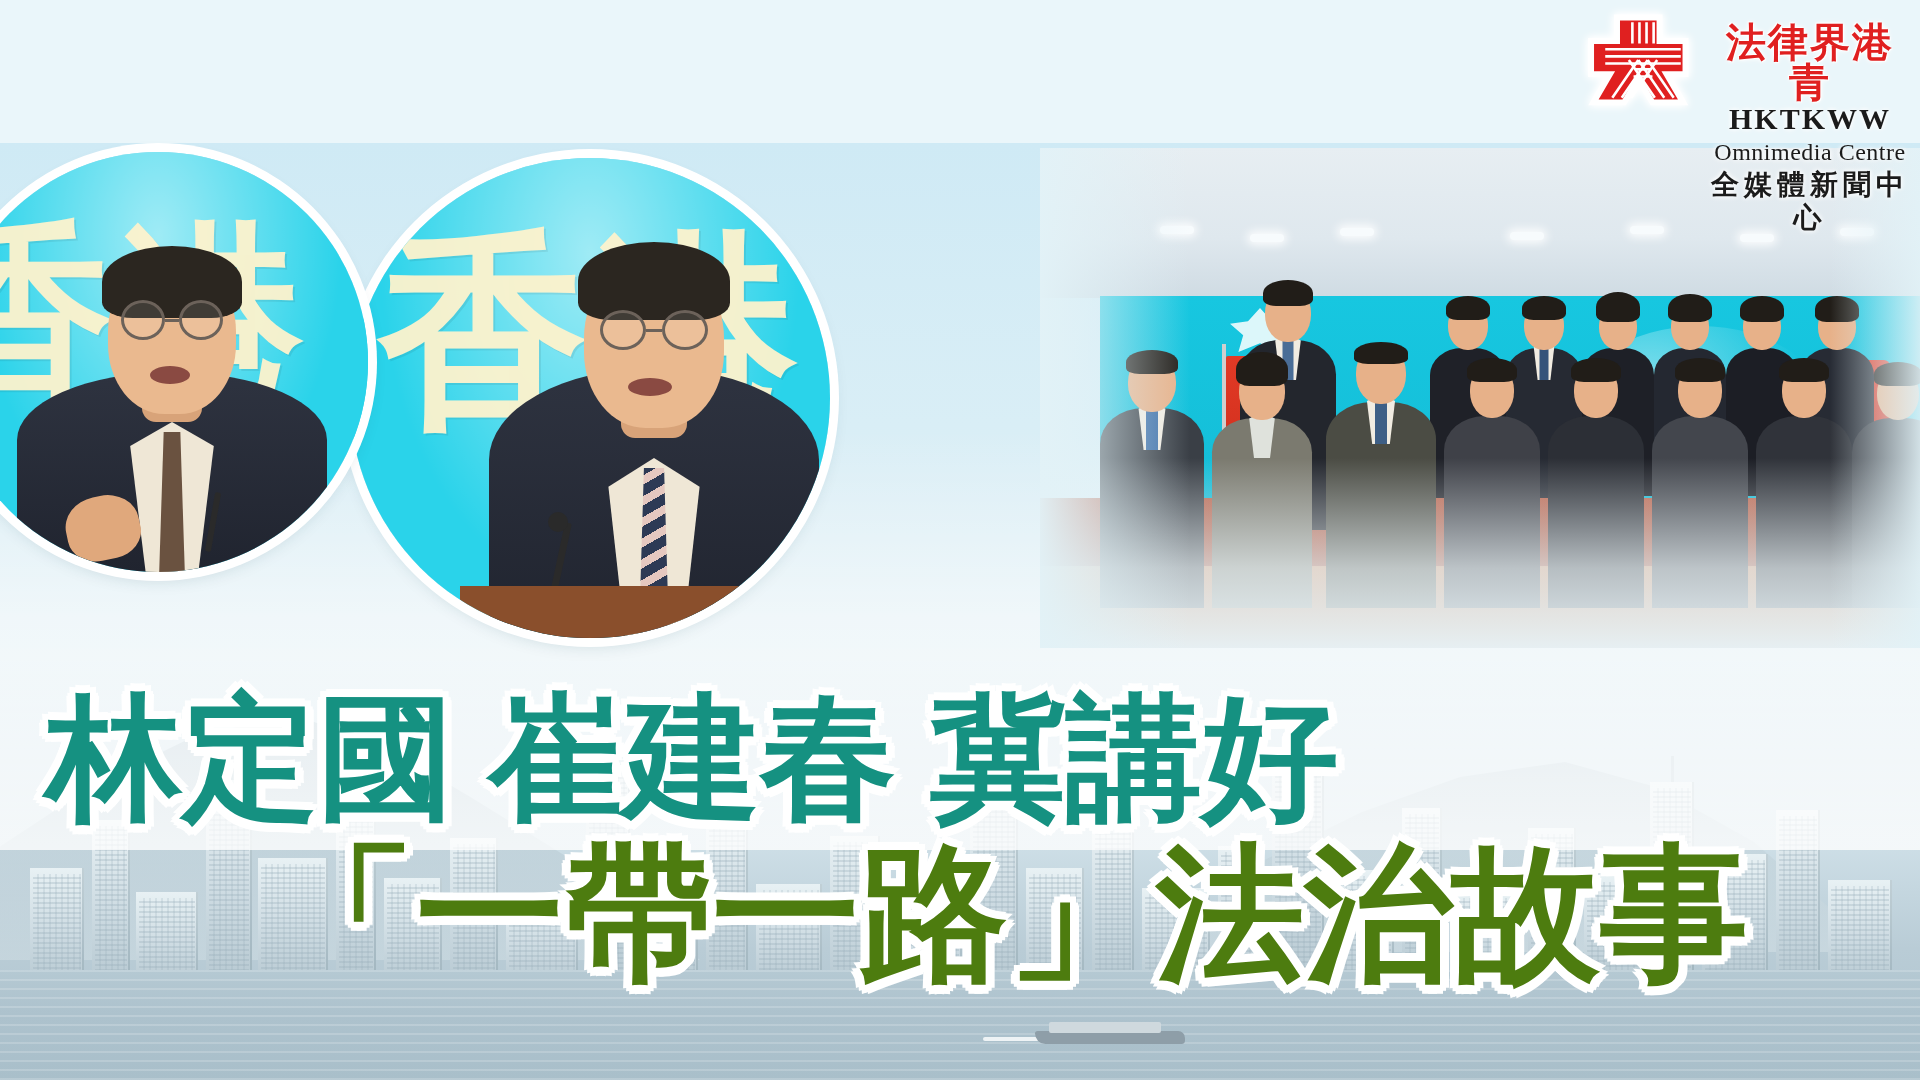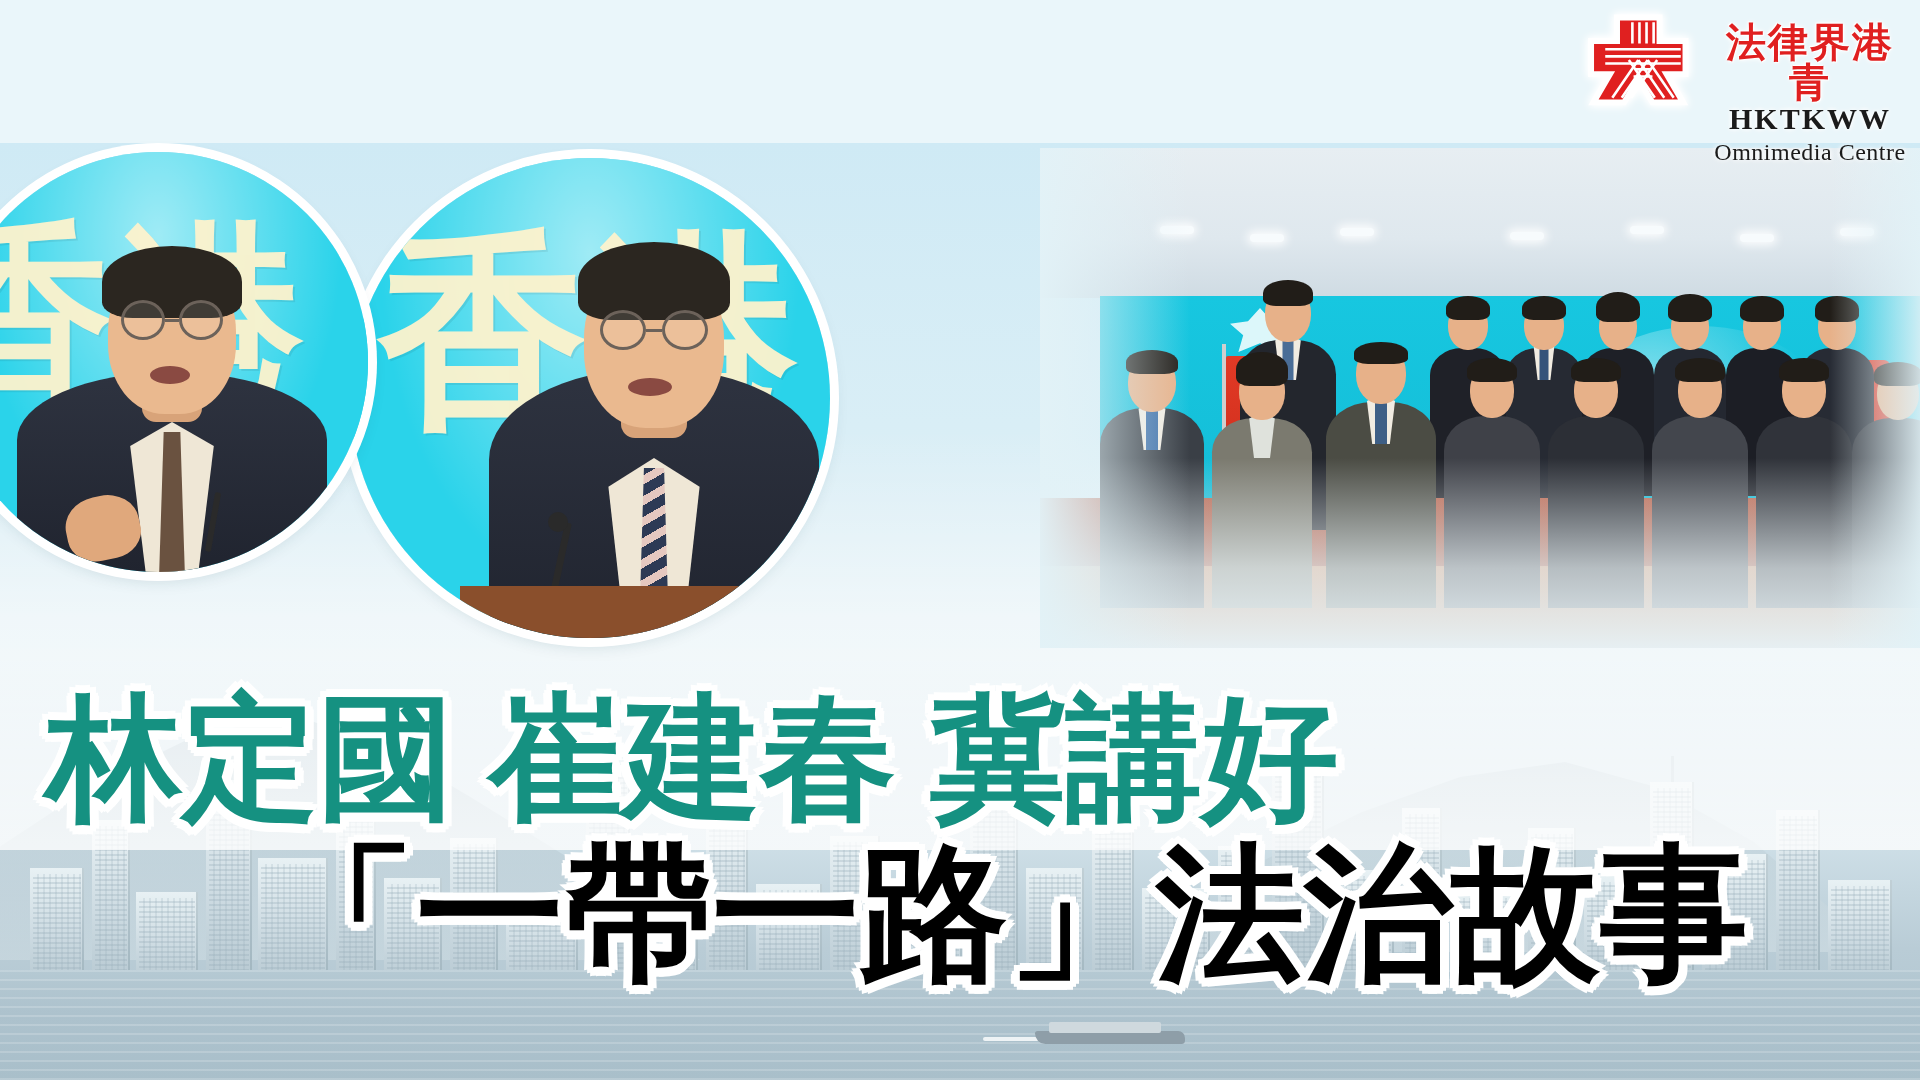--- a/index.html
+++ b/index.html
@@ -145,21 +145,21 @@
   
   .headline{ position:absolute; left:0; top:690px; width:1652px; }
   .hl-line{ white-space:nowrap; font-weight:700; line-height:1;
     font-family:"DejaVu Sans","Liberation Sans",sans-serif; }
   .hl1{ padding-left:46px; font-size:136px; color:#159181;
     text-shadow:
       -8px 0 0 #fff, 8px 0 0 #fff, 0 -8px 0 #fff, 0 8px 0 #fff,
       -6px -6px 0 #fff, 6px -6px 0 #fff, -6px 6px 0 #fff, 6px 6px 0 #fff,
       -9px 3px 0 #fff, 9px 3px 0 #fff, -3px 9px 0 #fff, 3px 9px 0 #fff; }
   .hl1 .sp{ display:inline-block; width:34px; }
-  .hl2{ padding-left:268px; margin-top:14px; font-size:148px; color:#000000;
+  .hl2{ padding-left:268px; margin-top:14px; font-size:148px; color:#4d7c0f;
     text-shadow:
       -8px 0 0 #fff, 8px 0 0 #fff, 0 -8px 0 #fff, 0 8px 0 #fff,
       -6px -6px 0 #fff, 6px -6px 0 #fff, -6px 6px 0 #fff, 6px 6px 0 #fff,
       -9px 3px 0 #fff, 9px 3px 0 #fff, -3px 9px 0 #fff, 3px 9px 0 #fff; }
 </style>
 </head>
 <body>
 
 <div id="stage">
 
@@ -379,20 +379,21 @@
           <path d="M24 76 L46 44 M32 76 L54 44 M40 76 L62 44"></path>
           <path d="M76 76 L54 44 M68 76 L46 44 M60 76 L38 44"></path>
           <path d="M44 52 h12 M42 58 h16"></path>
         </g>
       </svg>
     </div>
     <div class="logo-text">
       <div class="logo-cn">法律界港青</div>
       <div class="logo-en">HKTKWW</div>
       <div class="logo-om">Omnimedia Centre</div>
+      <div class="logo-cn2">全媒體新聞中心</div>
     </div>
   </div>
 
   <div class="headline">
     <div class="hl-line hl1"><span>林定國</span><span class="sp"></span><span>崔建春</span><span class="sp"></span><span>冀講好</span></div>
     <div class="hl-line hl2">「一帶一路」法治故事</div>
   </div>
 
 </div>
 

